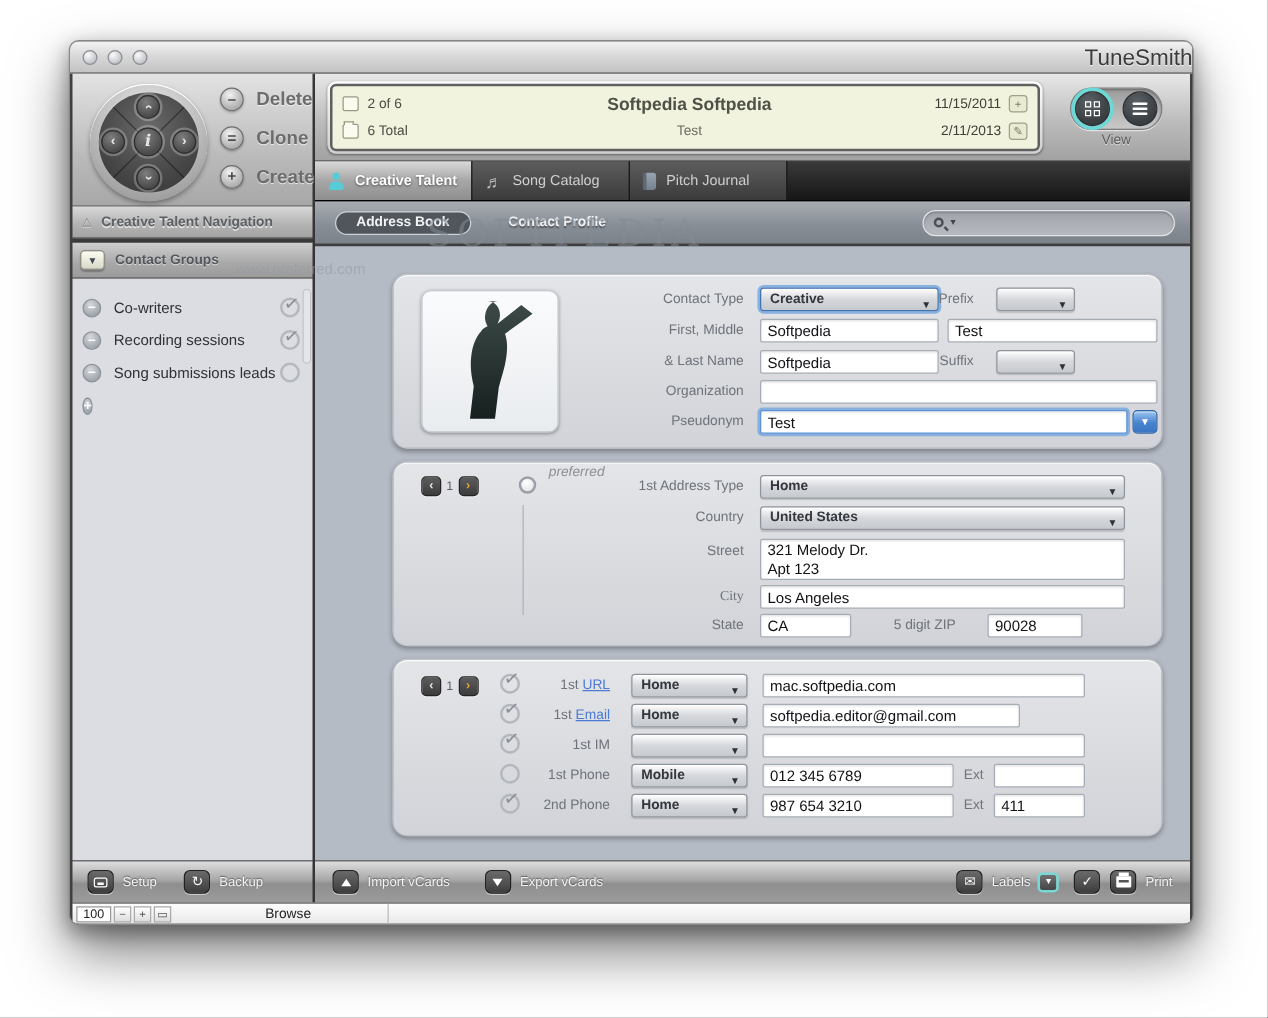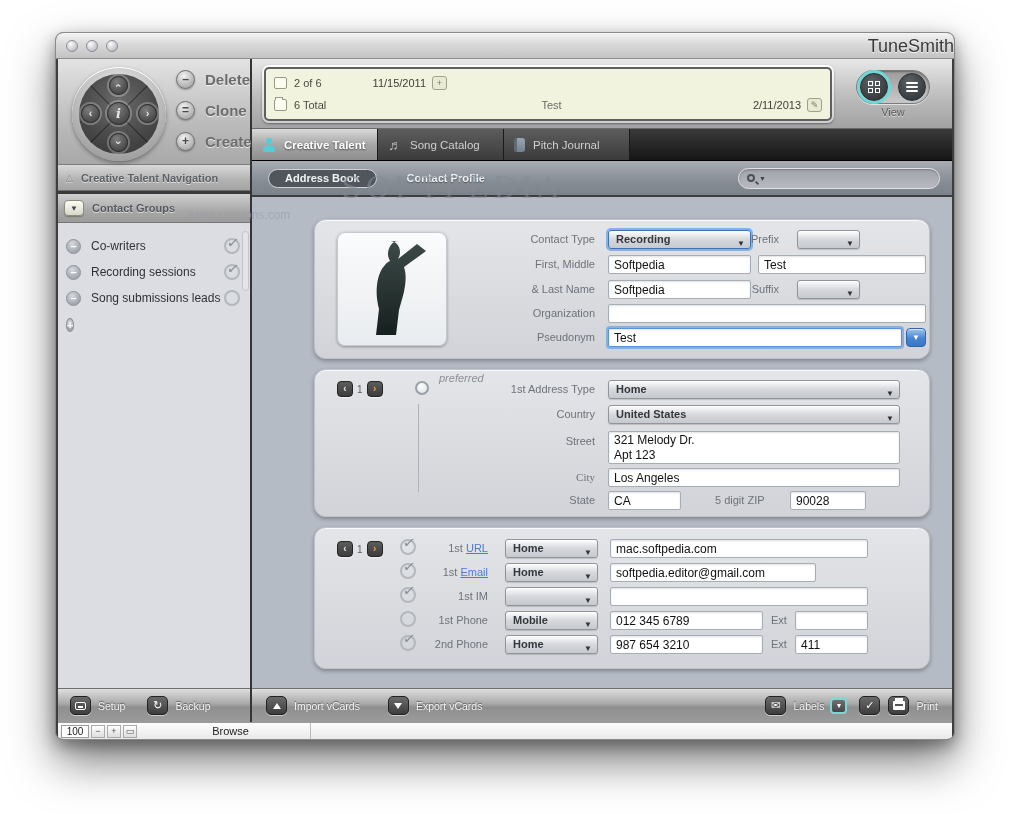--- a/index.html
+++ b/index.html
@@ -206,21 +206,21 @@
   <div class="titlebar">
     <div class="lights">
       <span class="light"></span>
       <span class="light"></span>
       <span class="light"></span>
     </div>
     <div class="title">TuneSmith</div>
   </div>
 
   <div class="wm-big">SOFTPEDIA</div>
-  <div class="wm-small">www.sessions.com</div>
+  <div class="wm-small">www.preferred.com</div>
 
   <div class="chrome-body">
     <div class="cols">
 
       <div class="leftcol">
         <div class="navcluster">
           <div class="bigwheel">
             <div class="wheel-inner"></div>
             <div class="wbtn up"><span class="rot90">‹</span></div>
             <div class="wbtn down"><span class="rot90">›</span></div>
@@ -290,20 +290,21 @@
         </div>
       </div>
 
       <div class="rightcol">
         <div class="toolbar">
           <div class="record-frame">
             <div class="record-panel">
               <div class="rec-row">
                 <span class="rec-ico"></span>
                 <span class="rec-count">2 of 6</span>
+                <span class="rec-title">Softpedia Softpedia</span>
                 <span class="rec-date">11/15/2011</span>
                 <span class="date-ico">+</span>
               </div>
               <div class="rec-row">
                 <span class="rec-ico folder"></span>
                 <span class="rec-count">6 Total</span>
                 <span class="rec-sub">Test</span>
                 <span class="rec-date">2/11/2013</span>
                 <span class="date-ico">✎</span>
               </div>
@@ -366,21 +367,21 @@
                   <stop offset="0" stop-color="#3d4a48"></stop>
                       <stop offset="1" stop-color="#16201f"></stop>
                 </linearGradient>
                   </defs>
                 <path fill="url(#sil)" d="M52 8c6 0 10 5 10 11 0 3-1 5-2 7l14-11 5-4 9 7-4 3-18 13c2 6 2 12 1 19-1 8-4 16-6 24l-3 25H38l3-26c-2-8-3-16-2-24 1-9 4-16 8-20 1-2 3-3 5-4-1-2-2-4-2-7 0-6 4-13 10-13z"></path>
               </svg>
             </div>
 
             <span class="flabel" style="right:334px; top:13px;">Contact Type</span>
             <div class="dd focus" style="left:293px; top:10px; width:143px;">
-              <span>Recording</span>
+              <span>Creative</span>
             </div>
             <span class="flabel" style="right:150px; top:13px;">Prefix</span>
             <div class="dd" style="left:482px; top:10px; width:63px;"></div>
 
             <span class="flabel" style="right:334px; top:38px;">First, Middle</span>
             <input class="fld" style="left: 293px; top: 35px; width: 143px;" value="Softpedia">
             <input class="fld" style="left: 443px; top: 35px; width: 168px;" value="Test">
 
             <span class="flabel" style="right:334px; top:63px;">&amp; Last Name</span>
             <input class="fld" style="left: 293px; top: 60px; width: 143px;" value="Softpedia">

